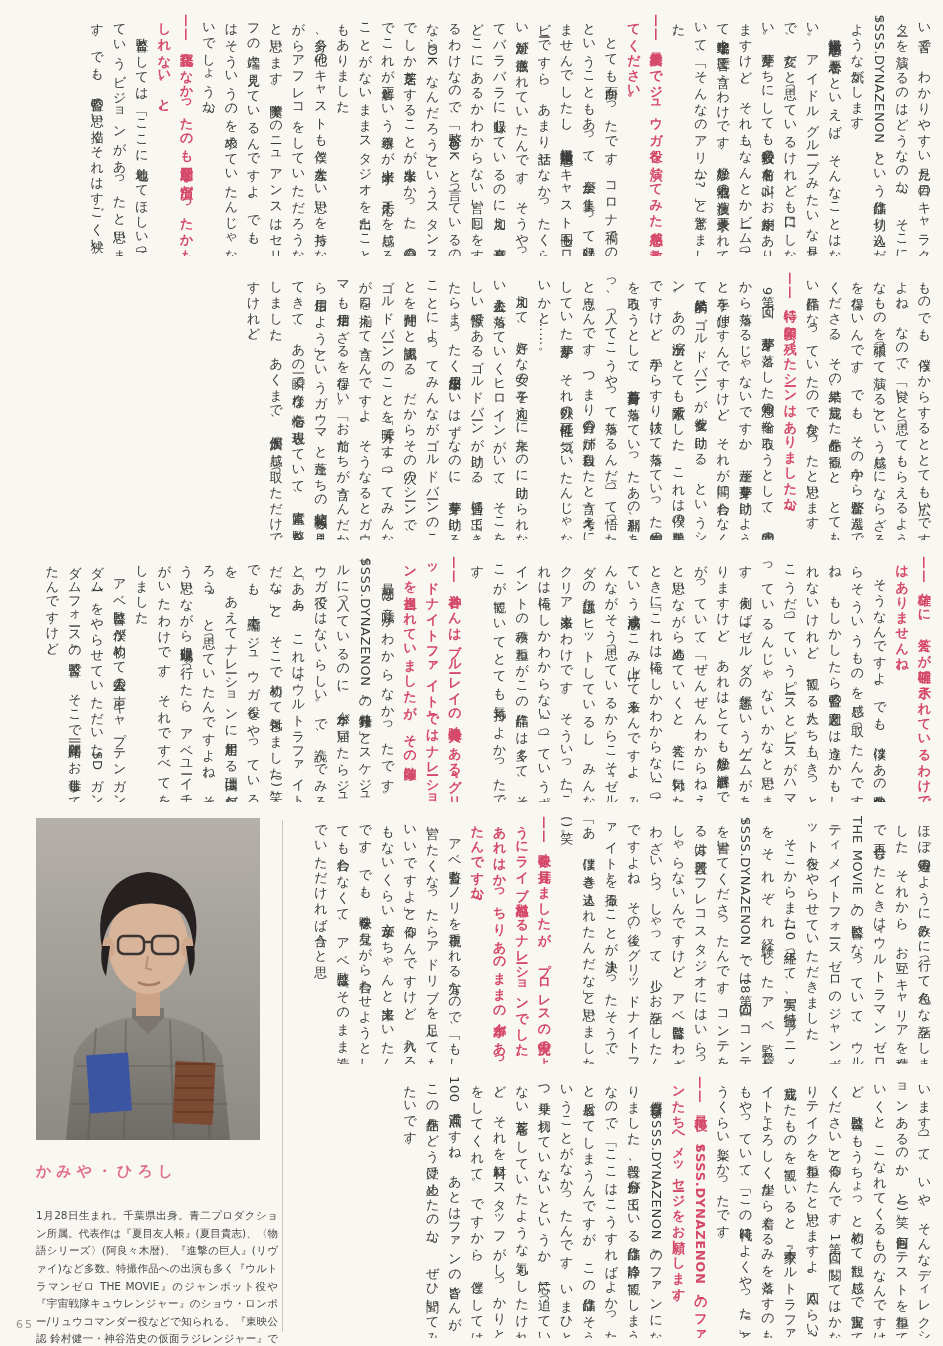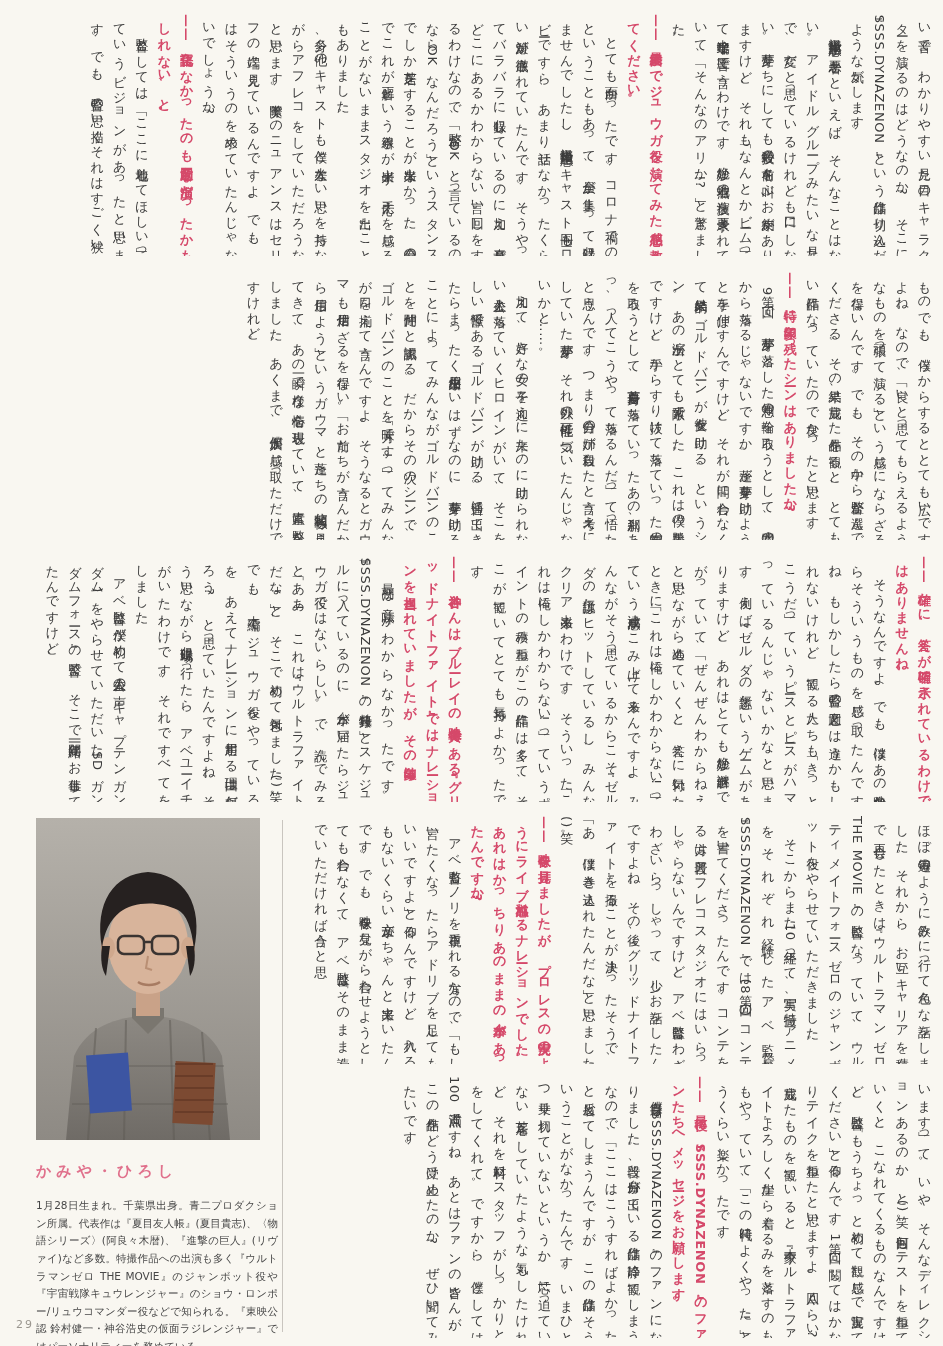--- a/index.html
+++ b/index.html
@@ -57,21 +57,21 @@
   .profile {
     position: absolute;
     left: 36px; top: 1162px;
     width: 242px;
   }
   .profile-name {
     color: #e0718c;
     font-size: 15px;
     font-weight: 700;
     letter-spacing: 5px;
-    margin-bottom: 16px;
+    margin-bottom: 26px;
   }
   .profile-bio {
     font-size: 10.5px;
     line-height: 1.68;
     color: #474747;
     text-align: justify;
   }
 
   .page-number {
     position: absolute;
@@ -169,15 +169,15 @@
     <span class="seg a">います」って。いや、そんなディレクションあるのか、と(笑)。何回もテストを重ねていくと、こなれてくるものなんですけど、監督は「もうちょっと初めて観た感じで実況してください」と仰るんです。第1回に関してはかなりテイクを重ねたと思いますよ。八回くらい?　完成したものを観ていると、本家『ウルトラファイト』よろしく崖から着ぐるみを落とすのも何回もやっていて、「この時代によくやった!」と思うくらい楽しかったです。</span>
     <span class="seg q">——最後に、『SSSS.DYNAZENON』のファンたちへメッセージをお願いします。</span>
     <span class="seg a">　僕自身も『SSSS.DYNAZENON』のファンになりました。普段、自分が出ている作品は冷静に観てしまう方なので、「ここはこうすればよかった」と反省してしまうんですが、この作品はそういうことがなかったんです。いまひとつ乗り切れていないというか、芯に迫っていない芝居をしていたような気もしたけれど、それを材料にスタッフがしっかりと調理をしてくれて。ですから、僕としては100点満点ですね。あとはファンの皆さんが、この作品をどう受け止めたのか?　ぜひ聞いてみたいです。</span>
   </div>
 
   <div class="profile">
     <div class="profile-name">かみや・ひろし</div>
     <div class="profile-bio">1月28日生まれ。千葉県出身。青二プロダクション所属。代表作は『夏目友人帳』(夏目貴志)、〈物語シリーズ〉(阿良々木暦)、『進撃の巨人』(リヴァイ)など多数。特撮作品への出演も多く『ウルトラマンゼロ THE MOVIE』のジャンボット役や『宇宙戦隊キュウレンジャー』のショウ・ロンポー/リュウコマンダー役などで知られる。『東映公認 鈴村健一・神谷浩史の仮面ラジレンジャー』ではパーソナリティーを務めている。</div>
   </div>
 
-  <div class="page-number">29</div>
+  <div class="page-number">65</div>
 
 </div>
 
 </body></html>

